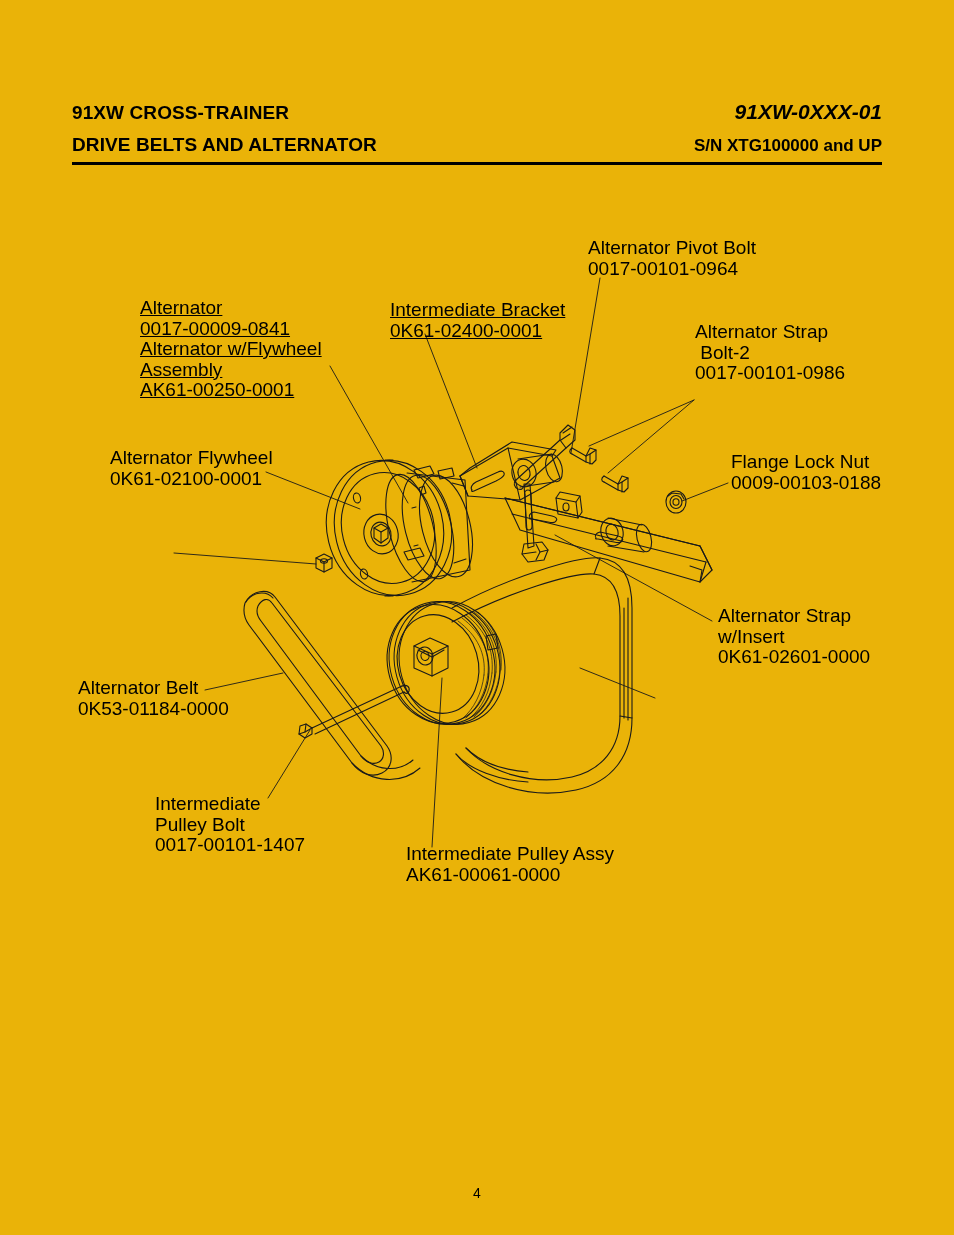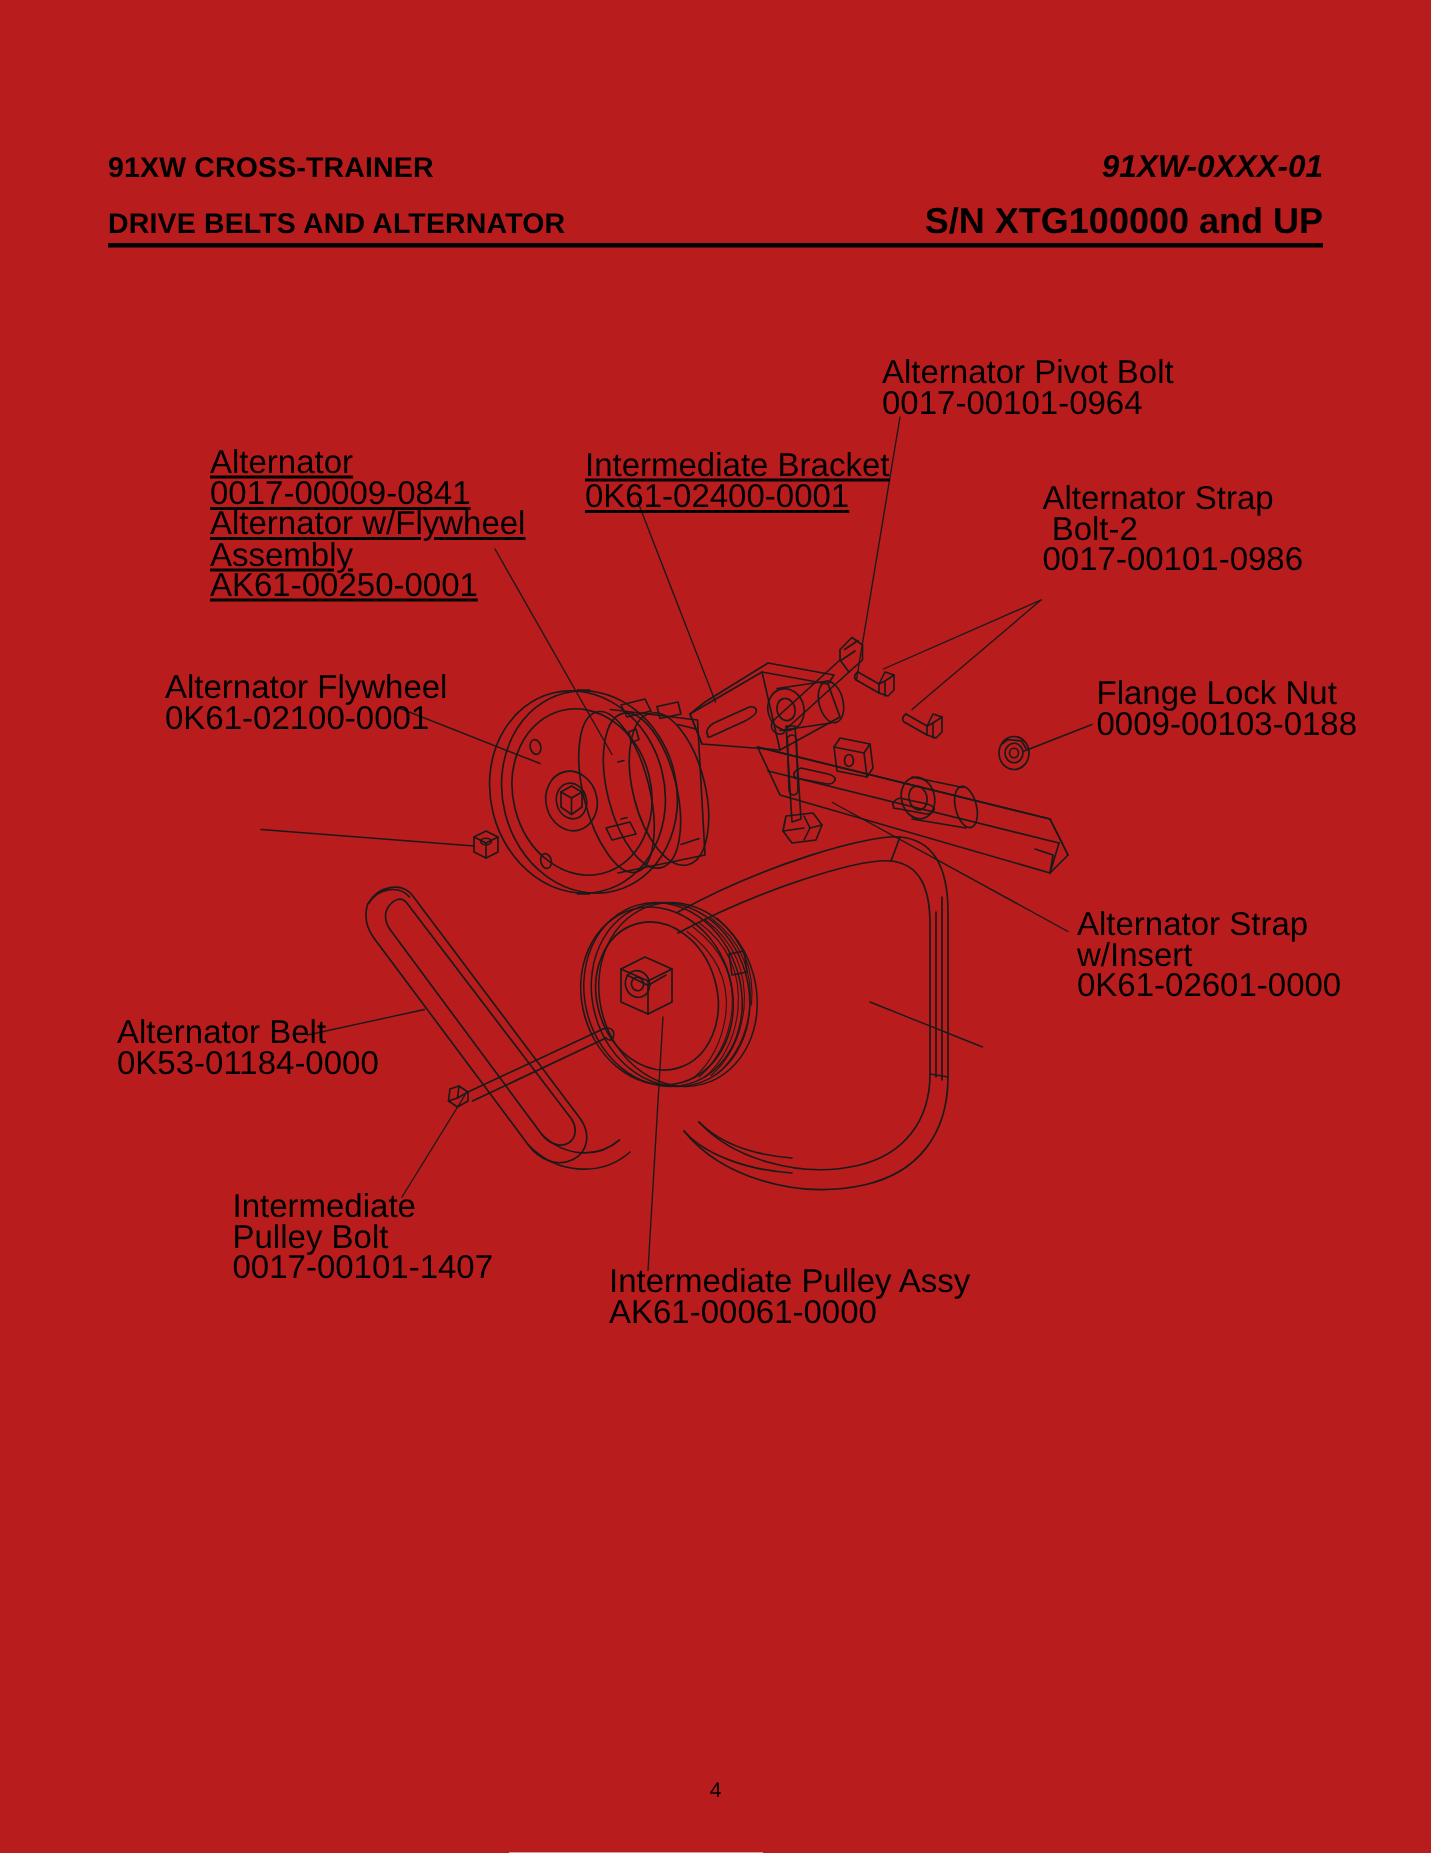--- a/index.html
+++ b/index.html
@@ -9,21 +9,21 @@
     background: #ffffff;
   }
   body {
     font-family: "Liberation Sans", sans-serif;
     color: #000000;
   }
   #page {
     position: relative;
     width: 954px;
     height: 1235px;
-    background: #b91c1c;
+    background: #eab308;
     overflow: hidden;
   }
 
   
   #header {
     position: absolute;
     left: 72px;
     top: 100px;
     width: 810px;
   }
@@ -41,21 +41,21 @@
     letter-spacing: 0.1px;
     white-space: nowrap;
   }
   .hdr-right-model {
     font-size: 21px;
     font-weight: bold;
     font-style: italic;
     white-space: nowrap;
   }
   .hdr-right-sn {
-    font-size: 24px;
+    font-size: 17px;
     font-weight: bold;
     white-space: nowrap;
   }
   #header-rule {
     position: absolute;
     left: 72px;
     top: 162px;
     width: 810px;
     height: 3px;
     background: #000000;
@@ -66,21 +66,21 @@
     position: absolute;
     left: 0;
     top: 178px;
     width: 954px;
     height: 740px;
   }
   #figure svg { display: block; }
 
   .lbl {
     position: absolute;
-    font-size: 22px;
+    font-size: 19px;
     line-height: 20.5px;
     white-space: pre;
     color: #000;
   }
 
   
   #page-number {
     position: absolute;
     left: 0;
     top: 1185px;

